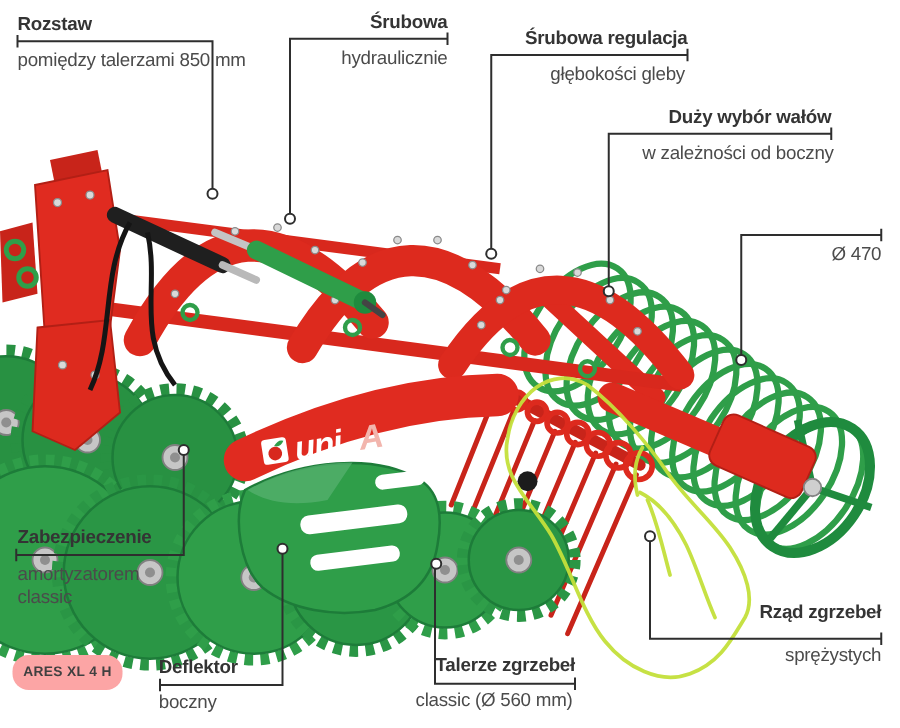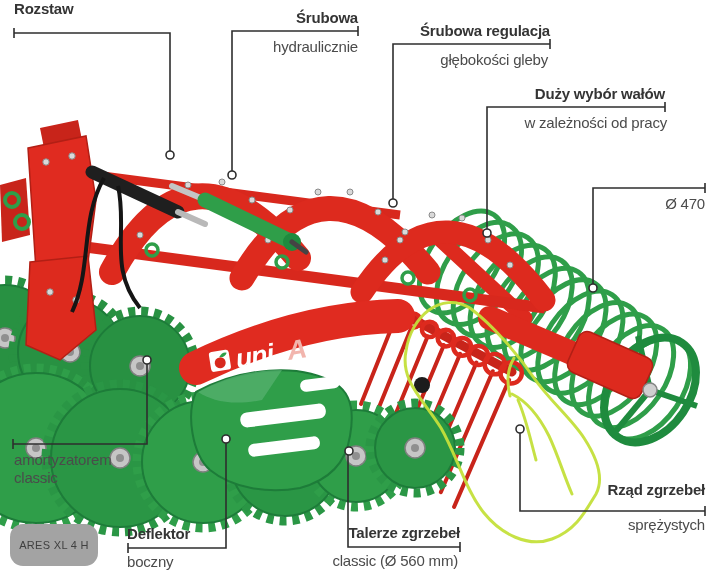--- a/index.html
+++ b/index.html
@@ -12,23 +12,23 @@
   .callout .title{
     font-size:15px;font-weight:bold;color:#343434;letter-spacing:-0.2px;
     white-space:nowrap;display:block;
   }
   .callout .subtitle{
     font-size:15px;font-weight:normal;color:#4b4b4b;letter-spacing:-0.2px;
     display:block;line-height:18px;
   }
   .callout.right{text-align:right;}
   #model-badge{
-    position:absolute;left:10px;top:524px;width:88px;height:42px;
-    background:#a3a3a3;border-radius:13px;display:flex;align-items:center;justify-content:center;
-    font-size:11px;font-weight:normal;color:#404040;letter-spacing:0.3px;
+    position:absolute;left:10px;top:524px;width:88px;height:28px;
+    background:#fca5a5;border-radius:13px;display:flex;align-items:center;justify-content:center;
+    font-size:11px;font-weight:bold;color:#404040;letter-spacing:0.3px;
   }
 </style>
 </head>
 <body>
 
 <div id="stage">
 
   <svg id="machine-svg" viewBox="0 0 720 582">
 
     <g>
@@ -241,49 +241,55 @@
         <circle cx="487" cy="233" r="4"></circle>
           <circle cx="593" cy="288" r="4"></circle>
           <circle cx="147" cy="360" r="4"></circle>
         <circle cx="226" cy="439" r="4"></circle>
           <circle cx="349" cy="451" r="4"></circle>
           <circle cx="520" cy="429" r="4"></circle>
       </g>
     </g>
   </svg>
 
-  <div class="callout" style="left:14px;top:0">
+  <div class="callout" style="left:14px;top:11px">
     <span class="title">Rozstaw</span>
+  </div>
+  <div class="callout" style="left:14px;top:40px">
+    <span class="subtitle">pomiędzy talerzami 850 mm</span>
   </div>
 
   <div class="callout right" style="right:362px;top:9px">
     <span class="title">Śrubowa</span>
   </div>
   <div class="callout right" style="right:362px;top:38px">
     <span class="subtitle">hydraulicznie</span>
   </div>
 
   <div class="callout right" style="right:170px;top:22px">
     <span class="title">Śrubowa regulacja</span>
   </div>
   <div class="callout right" style="right:172px;top:51px">
     <span class="subtitle">głębokości gleby</span>
   </div>
 
   <div class="callout right" style="right:55px;top:85px">
     <span class="title">Duży wybór wałów</span>
   </div>
   <div class="callout right" style="right:53px;top:114px">
-    <span class="subtitle">w zależności od pracy</span>
+    <span class="subtitle">w zależności od boczny</span>
   </div>
 
   <div class="callout right" style="right:15px;top:195px">
     <span class="subtitle">Ø 470</span>
   </div>
 
+  <div class="callout" style="left:14px;top:421px">
+    <span class="title">Zabezpieczenie</span>
+  </div>
   <div class="callout" style="left:14px;top:451px;width:125px">
     <span class="subtitle">amortyzatorem classic</span>
   </div>
 
   <div id="model-badge">ARES XL 4 H</div>
 
   <div class="callout" style="left:127px;top:525px">
     <span class="title">Deflektor</span>
   </div>
   <div class="callout" style="left:127px;top:553px">

